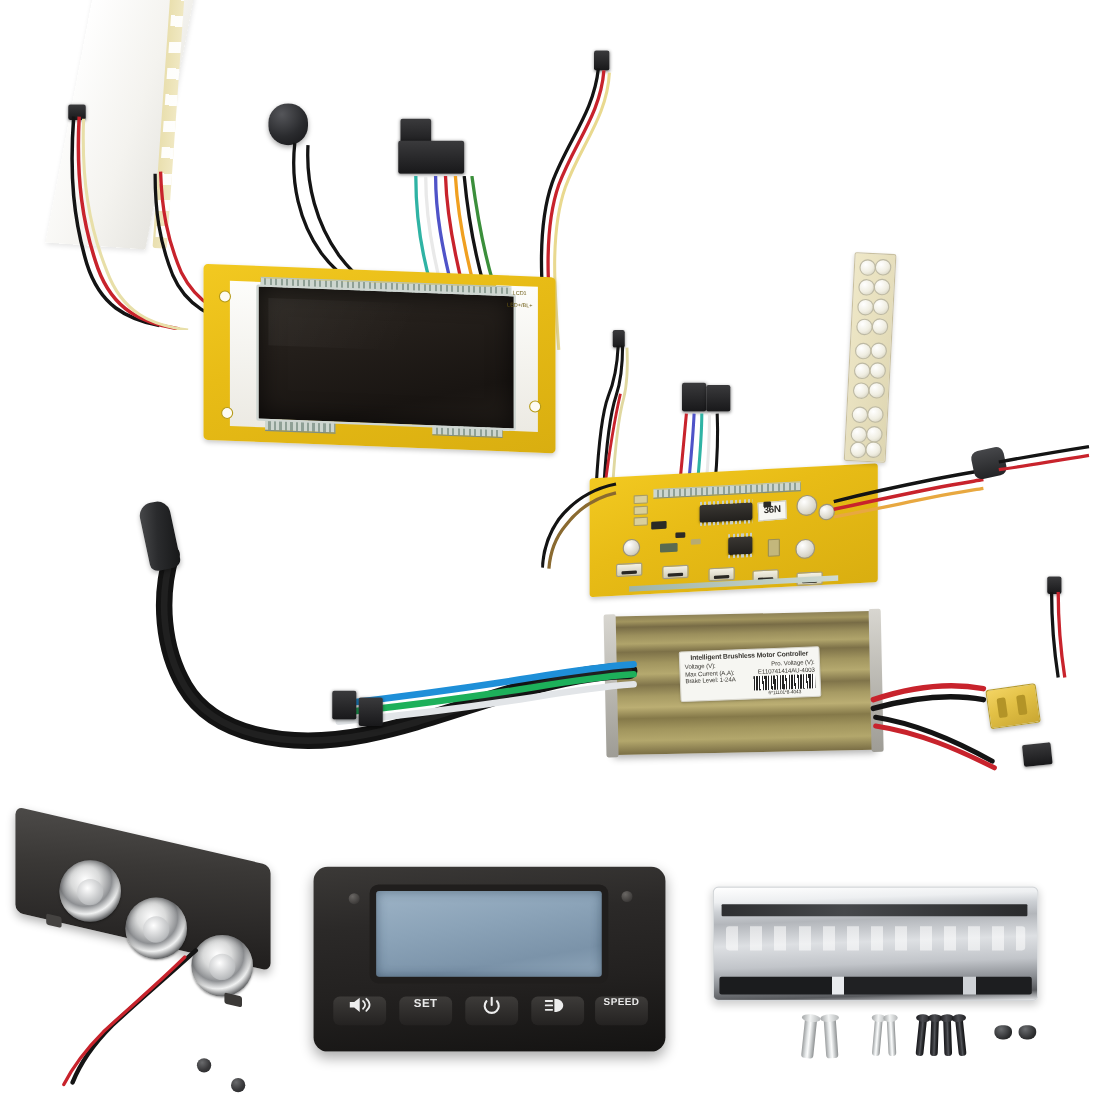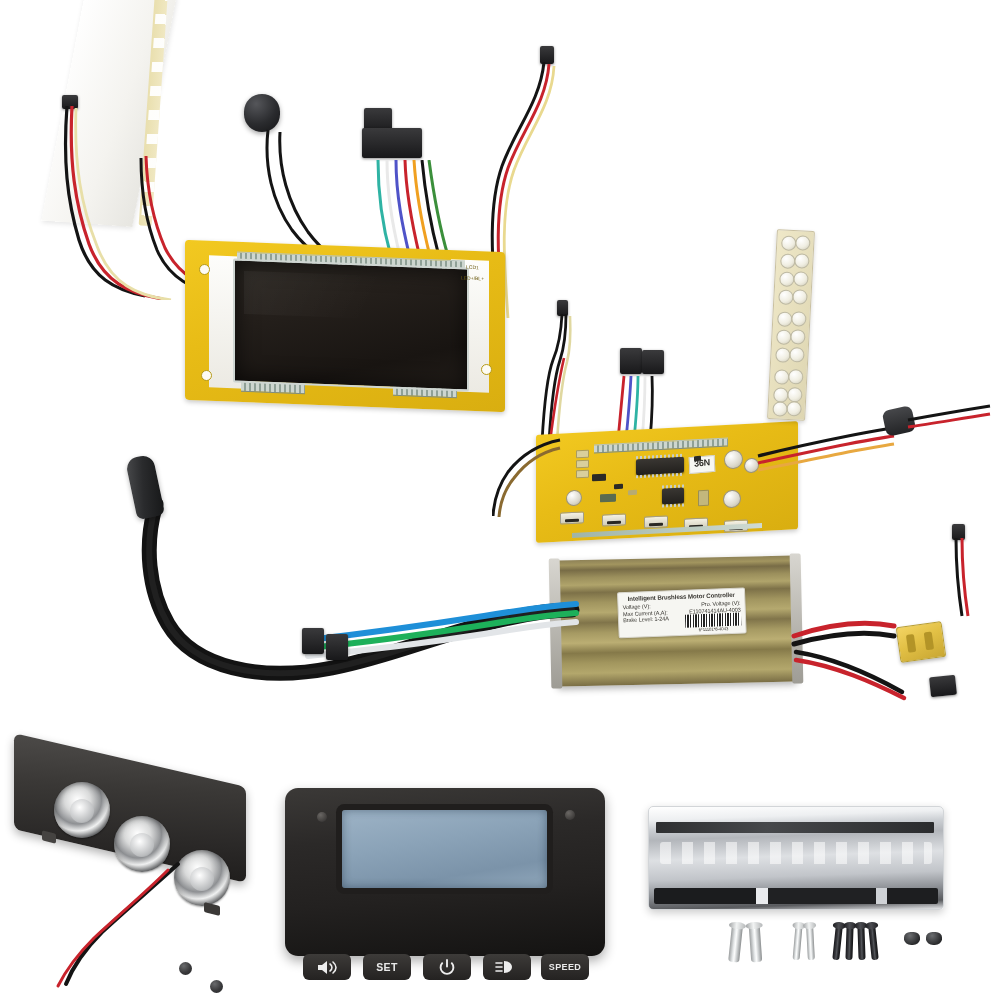--- a/index.html
+++ b/index.html
@@ -93,22 +93,22 @@
   #panel .shell{position:absolute;inset:0;border-radius:13px;
      background:linear-gradient(175deg,#3b3937 0%,#2b2928 30%,#232120 62%,#141312 100%);
      box-shadow:0 5px 12px rgba(0,0,0,.33);}
   #panel-screen{position:absolute;left:57px;top:22px;width:205px;height:78px;
      background:linear-gradient(170deg,#9db3c6 0%,#8ba3b8 40%,#7b93a9 75%,#90a7bb 100%);
      border-radius:3px;box-shadow:inset 0 0 10px rgba(20,40,60,.45),0 0 0 6px #201e1d;}
   .bezel-screw{position:absolute;width:10px;height:10px;border-radius:50%;
      background:radial-gradient(circle at 35% 30%,#6a6764,#2c2a29);}
   .pbtn{position:absolute;top:118px;width:48px;height:26px;border-radius:6px;
      background:linear-gradient(180deg,#3d3b39,#242221);
-     display:flex;align-items:center;justify-content:center;
-     color:#e9e9e9;font-size:10.5px;font-weight:bold;letter-spacing:.4px;margin-top:48px;}
+     display:flex;align-items:flex-start;justify-content:center;
+     color:#e9e9e9;font-size:10.5px;font-weight:bold;letter-spacing:.4px;}
 
   
   #cover{left:648px;top:806px;width:296px;height:104px;}
   #cover .body{position:absolute;inset:0;border-radius:5px;
      background:linear-gradient(178deg,
        rgba(255,255,255,.95) 0%, rgba(236,238,240,.92) 12%,
        rgba(196,200,205,.85) 20%, rgba(160,164,170,.80) 30%,
        rgba(214,217,221,.82) 48%, rgba(178,182,188,.80) 66%,
        rgba(120,124,130,.85) 80%, rgba(70,72,76,.9) 92%, rgba(225,227,230,.9) 100%);
      border:1px solid #d2d5d8;box-shadow:0 3px 8px rgba(0,0,0,.2);}

